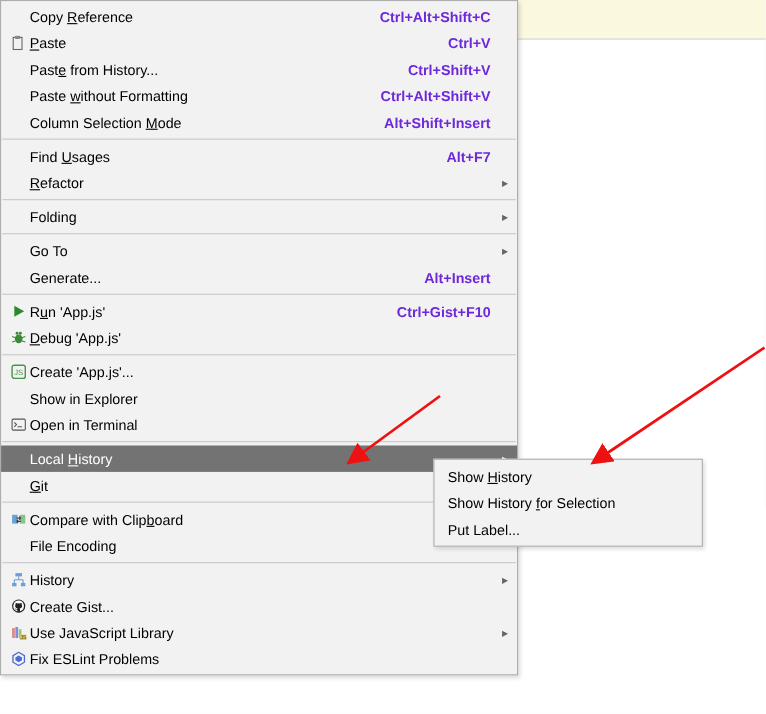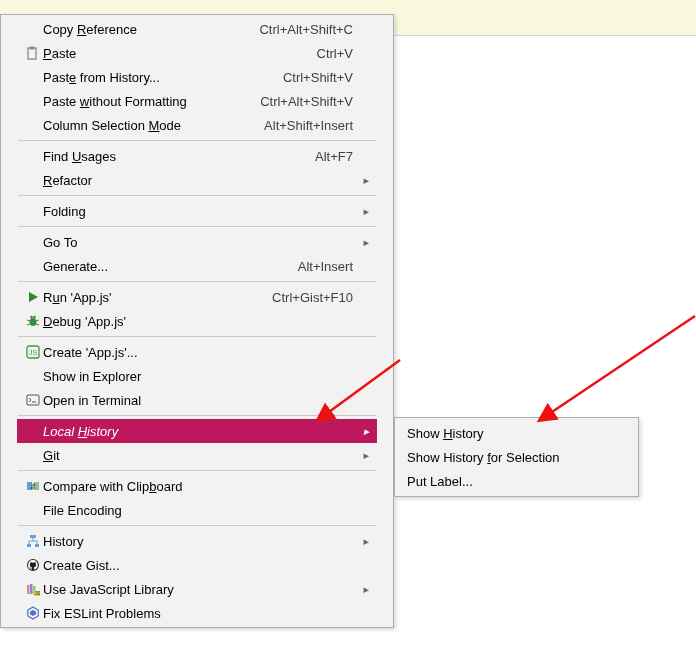--- a/index.html
+++ b/index.html
@@ -14,56 +14,55 @@
     }
     .bg-top {
       position: absolute;
       top: 0; left: 0; width: 696px; height: 36px;
       background: #fbf8e0;
       border-bottom: 1px solid #d4d4d4;
     }
     .menu {
       position: absolute;
       top: 0; left: 0;
-      width: 394px;
+      width: 471px;
       background: #f2f2f2;
       border: 1px solid #adadad;
       box-shadow: 2px 2px 4px rgba(0,0,0,0.15);
-      padding: 2px 16px;
-      margin-top: 14px;
+      padding: 2px 0;
     }
     .menu-item {
       display: flex;
       align-items: center;
       height: 24px;
       padding: 0 24px 0 6px;
       cursor: default;
       position: relative;
       color: #000;
     }
     .menu-item.selected {
-      background: #be185d;
+      background: #737373;
       color: #fff;
-      font-style: italic;
     }
     .menu-item .icon-slot {
       width: 20px;
       display: inline-flex;
       align-items: center;
       justify-content: center;
       flex-shrink: 0;
     }
     .menu-item .label {
       flex: 1;
       white-space: nowrap;
     }
     .menu-item .shortcut {
-      color: #404040;
+      color: #6d28d9;
       white-space: nowrap;
       margin-left: 20px;
+      font-weight: bold;
     }
     .menu-item .arrow {
       position: absolute;
       right: 8px;
       color: #666;
       font-size: 11px;
     }
     .menu-item.selected .arrow { color: #fff; }
     .sep {
       height: 1px;

